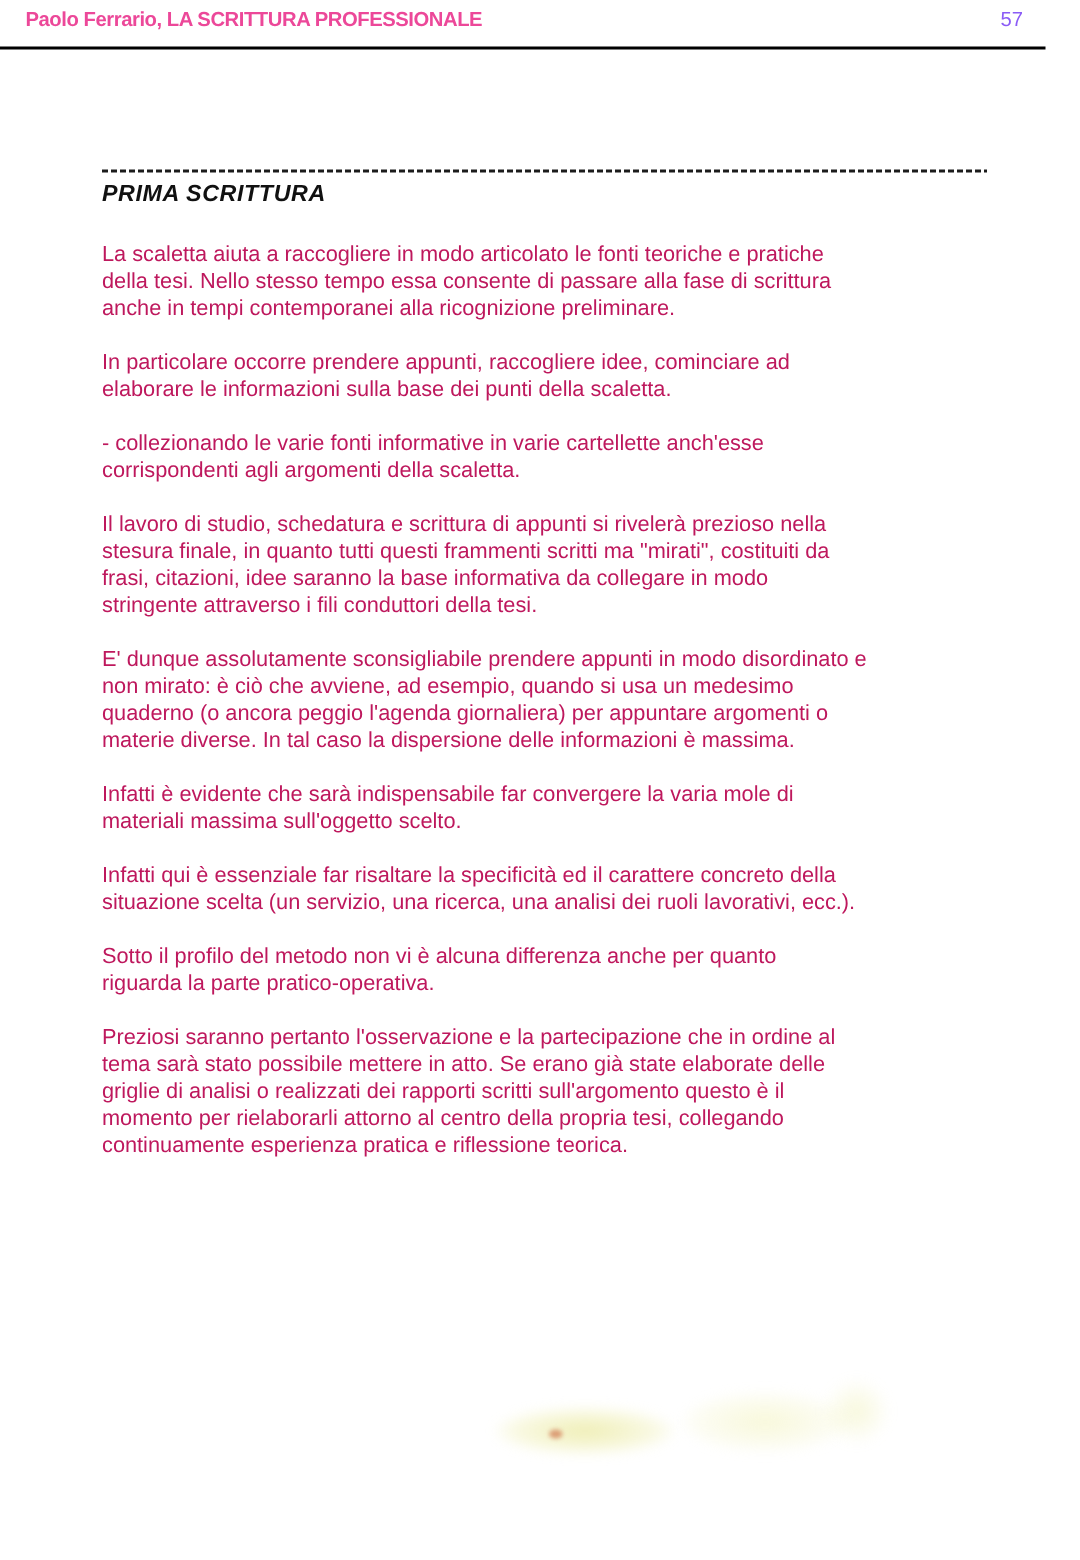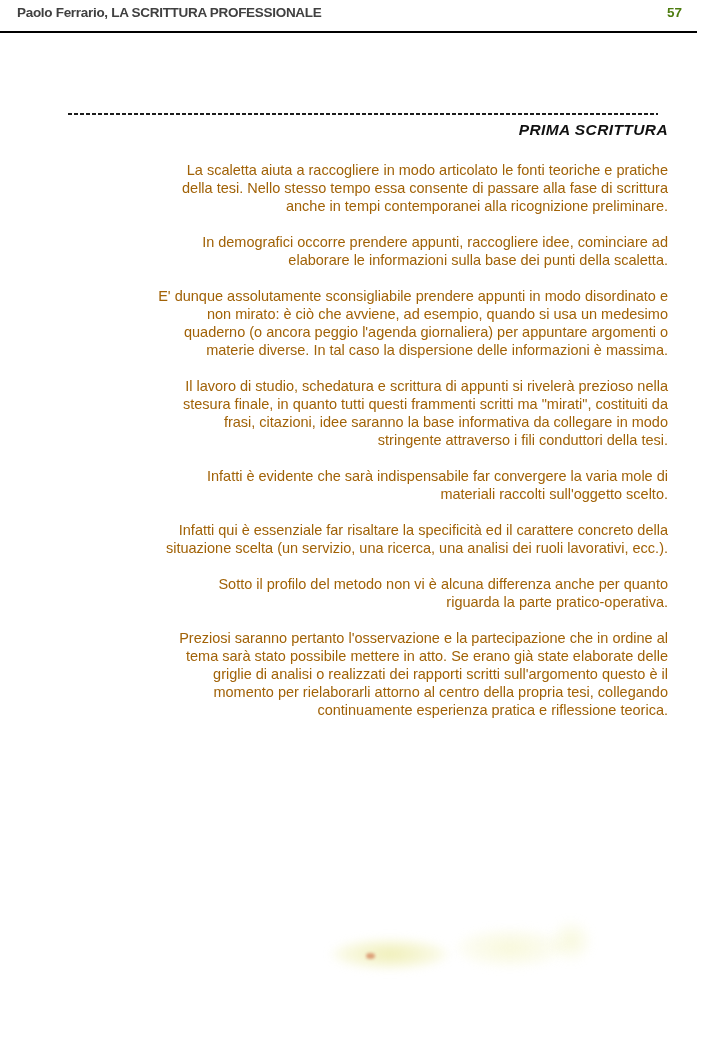--- a/index.html
+++ b/index.html
@@ -16,45 +16,44 @@
     font-family: "Liberation Sans", "DejaVu Sans", sans-serif;
     color: #1a1a1a;
   }
   .running-header {
     position: absolute;
     left: 17px;
     top: 5px;
     font-size: 13.5px;
     font-weight: bold;
     letter-spacing: -0.3px;
-    color: #404040;
+    color: #ec4899;
     white-space: nowrap;
   }
   .page-number {
     position: absolute;
     right: 38px;
     top: 5px;
     font-size: 13.5px;
-    font-weight: bold;
-    color: #4d7c0f;
+    font-weight: normal;
+    color: #8b5cf6;
   }
   .header-rule {
     position: absolute;
     left: 0;
     top: 31px;
     width: 697px;
     height: 2px;
     background: #000;
   }
   .content {
     position: absolute;
     left: 68px;
     top: 113px;
     width: 600px;
-    text-align: right;
   }
   .dashed-divider {
     width: 590px;
     height: 3px;
     margin: 0 0 5px 0;
     background: repeating-linear-gradient(
       90deg,
       #1c1c1c 0px, #1c1c1c 4px,
       transparent 4px, transparent 6px
     );
@@ -68,21 +67,21 @@
     font-weight: bold;
     font-style: italic;
     letter-spacing: 0.4px;
     color: #111;
   }
   .para {
     margin: 0 0 18px 0;
     font-size: 14.5px;
     line-height: 18px;
     white-space: pre-line;
-    color: #a16207;
+    color: #be185d;
   }
   .smudge {
     position: absolute;
     border-radius: 50%;
     filter: blur(4px);
     pointer-events: none;
   }
   .smudge.s1 {
     left: 330px;
     top: 938px;
@@ -129,32 +128,34 @@
 
   <div class="content">
 
     <div class="dashed-divider"></div>
 
     <h2 class="section-heading">PRIMA SCRITTURA</h2>
 
     <p class="para">La scaletta aiuta a raccogliere in modo articolato le fonti teoriche e pratiche
 della tesi. Nello stesso tempo essa consente di passare alla fase di scrittura
 anche in tempi contemporanei alla ricognizione preliminare.</p>
-    <p class="para">In demografici occorre prendere appunti, raccogliere idee, cominciare ad
+    <p class="para">In particolare occorre prendere appunti, raccogliere idee, cominciare ad
 elaborare le informazioni sulla base dei punti della scaletta.</p>
+    <p class="para">- collezionando le varie fonti informative in varie cartellette anch'esse
+corrispondenti agli argomenti della scaletta.</p>
+    <p class="para">Il lavoro di studio, schedatura e scrittura di appunti si rivelerà prezioso nella
+stesura finale, in quanto tutti questi frammenti scritti ma "mirati", costituiti da
+frasi, citazioni, idee saranno la base informativa da collegare in modo
+stringente attraverso i fili conduttori della tesi.</p>
     <p class="para">E' dunque assolutamente sconsigliabile prendere appunti in modo disordinato e
 non mirato: è ciò che avviene, ad esempio, quando si usa un medesimo
 quaderno (o ancora peggio l'agenda giornaliera) per appuntare argomenti o
 materie diverse. In tal caso la dispersione delle informazioni è massima.</p>
-    <p class="para">Il lavoro di studio, schedatura e scrittura di appunti si rivelerà prezioso nella
-stesura finale, in quanto tutti questi frammenti scritti ma "mirati", costituiti da
-frasi, citazioni, idee saranno la base informativa da collegare in modo
-stringente attraverso i fili conduttori della tesi.</p>
     <p class="para">Infatti è evidente che sarà indispensabile far convergere la varia mole di
-materiali raccolti sull'oggetto scelto.</p>
+materiali massima sull'oggetto scelto.</p>
     <p class="para">Infatti qui è essenziale far risaltare la specificità ed il carattere concreto della
 situazione scelta (un servizio, una ricerca, una analisi dei ruoli lavorativi, ecc.).</p>
     <p class="para">Sotto il profilo del metodo non vi è alcuna differenza anche per quanto
 riguarda la parte pratico-operativa.</p>
     <p class="para">Preziosi saranno pertanto l'osservazione e la partecipazione che in ordine al
 tema sarà stato possibile mettere in atto. Se erano già state elaborate delle
 griglie di analisi o realizzati dei rapporti scritti sull'argomento questo è il
 momento per rielaborarli attorno al centro della propria tesi, collegando
 continuamente esperienza pratica e riflessione teorica.</p>
 

